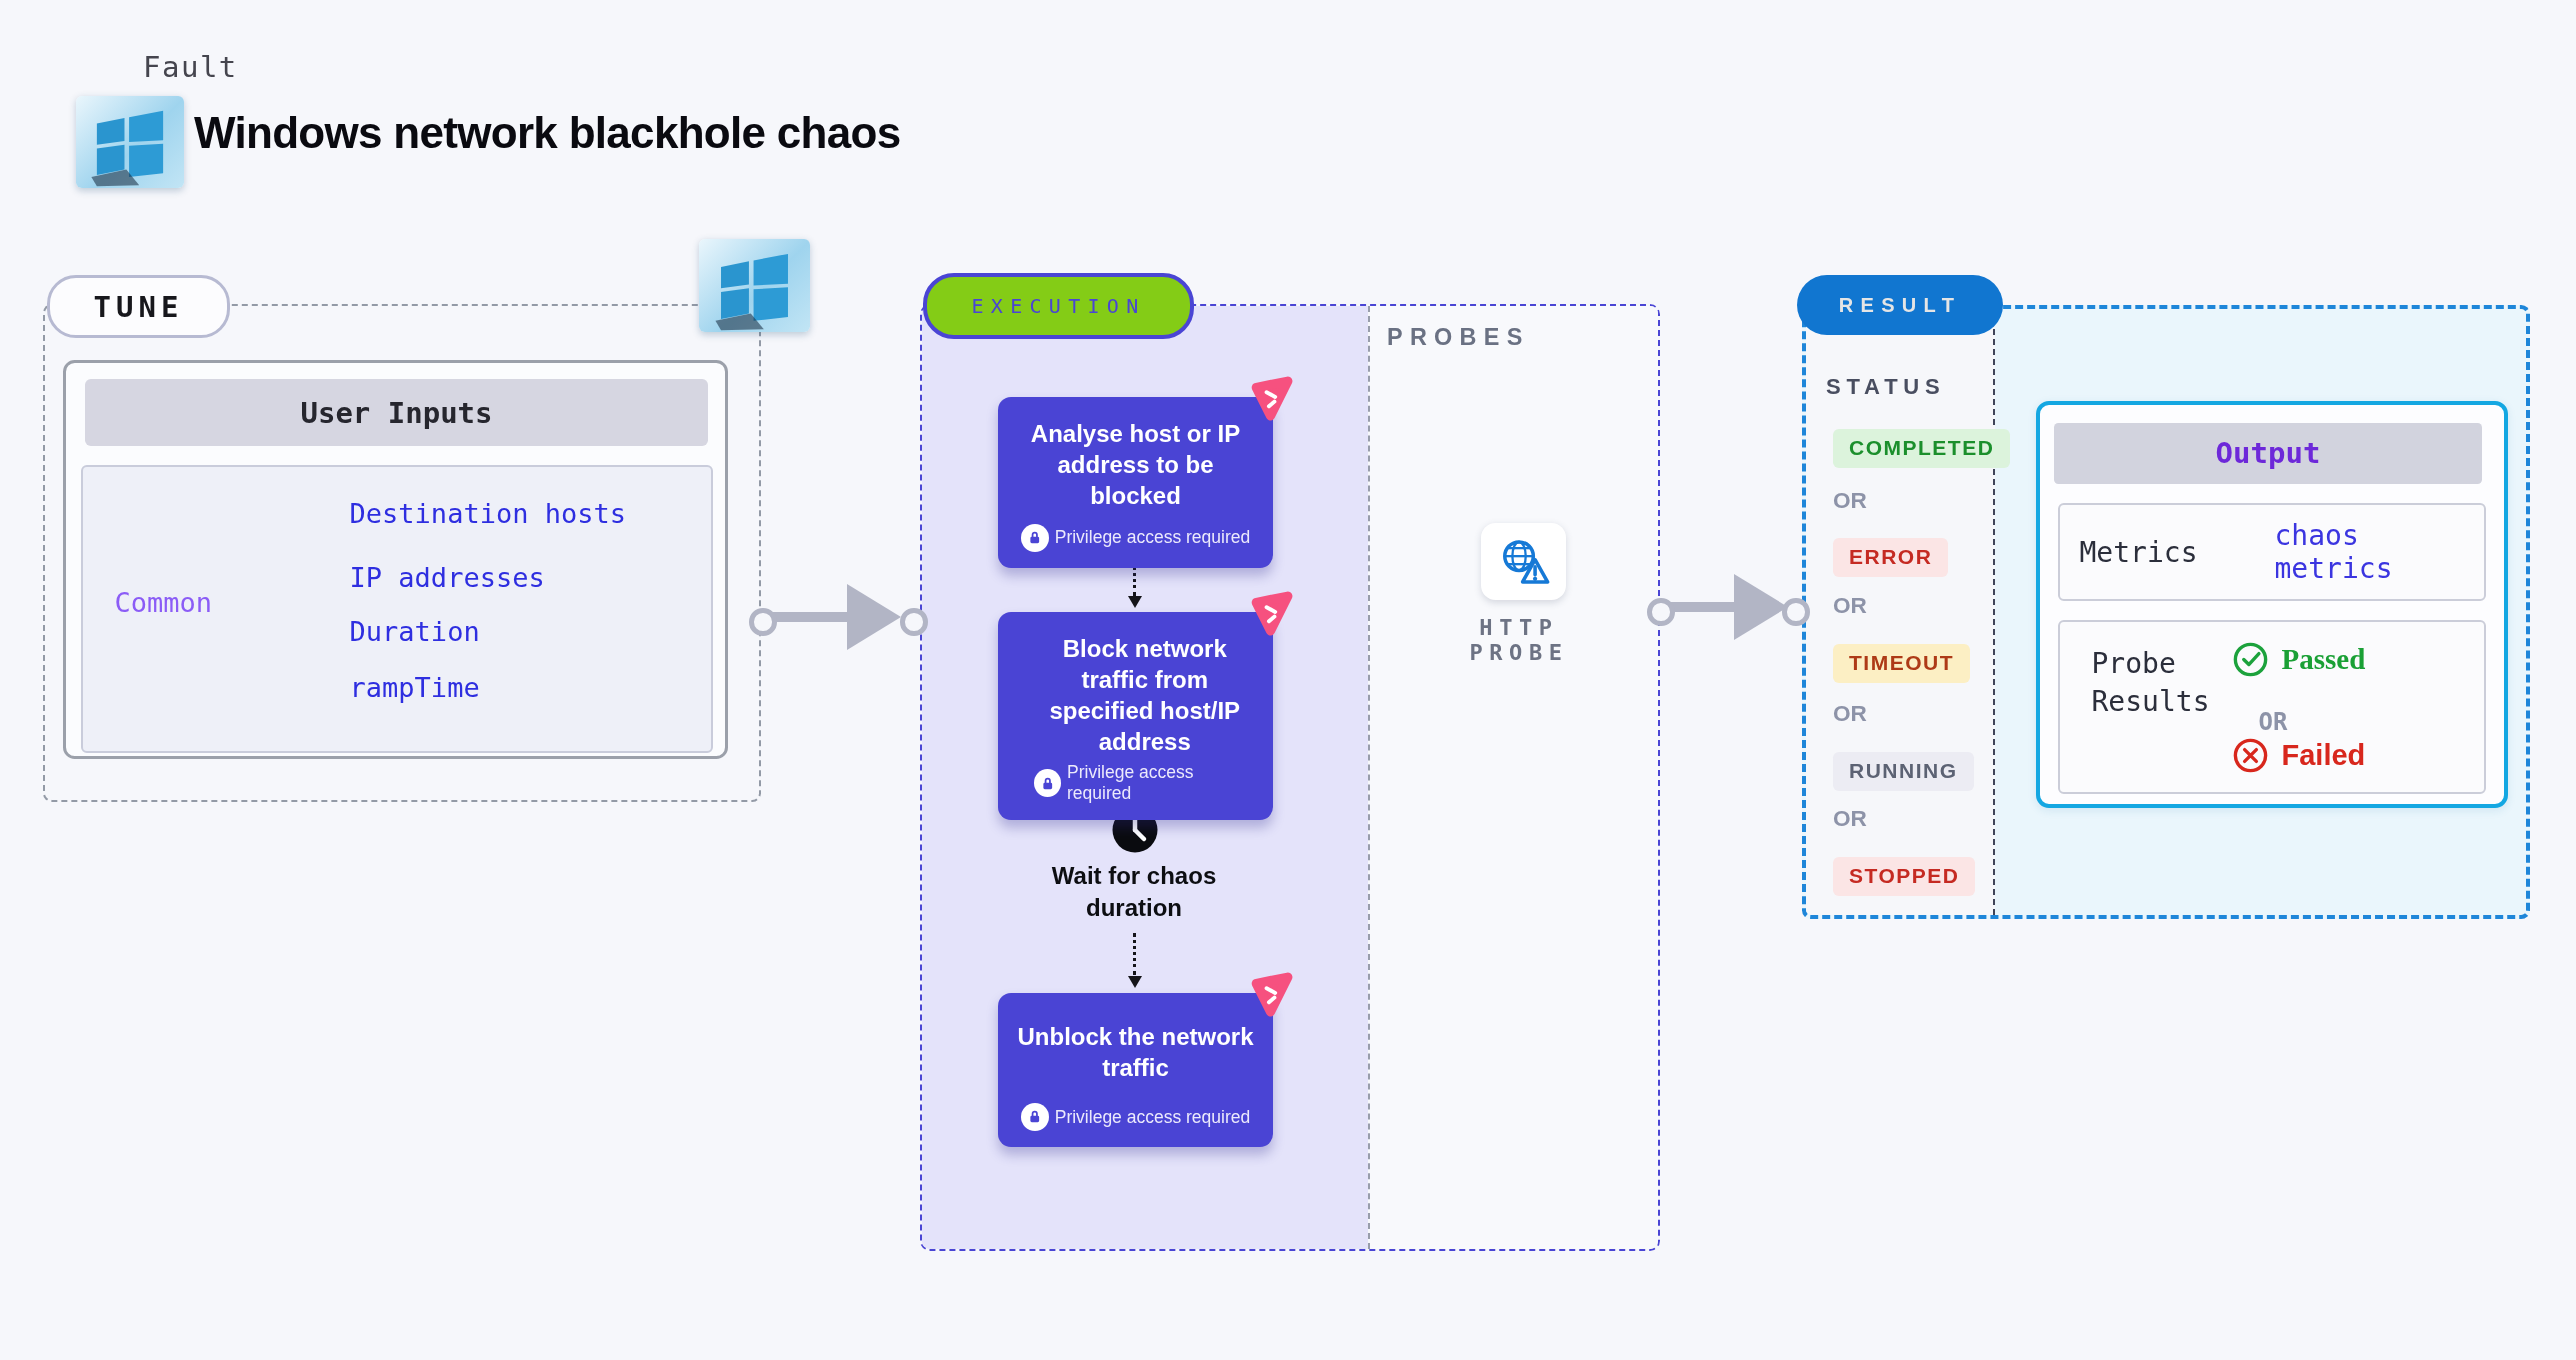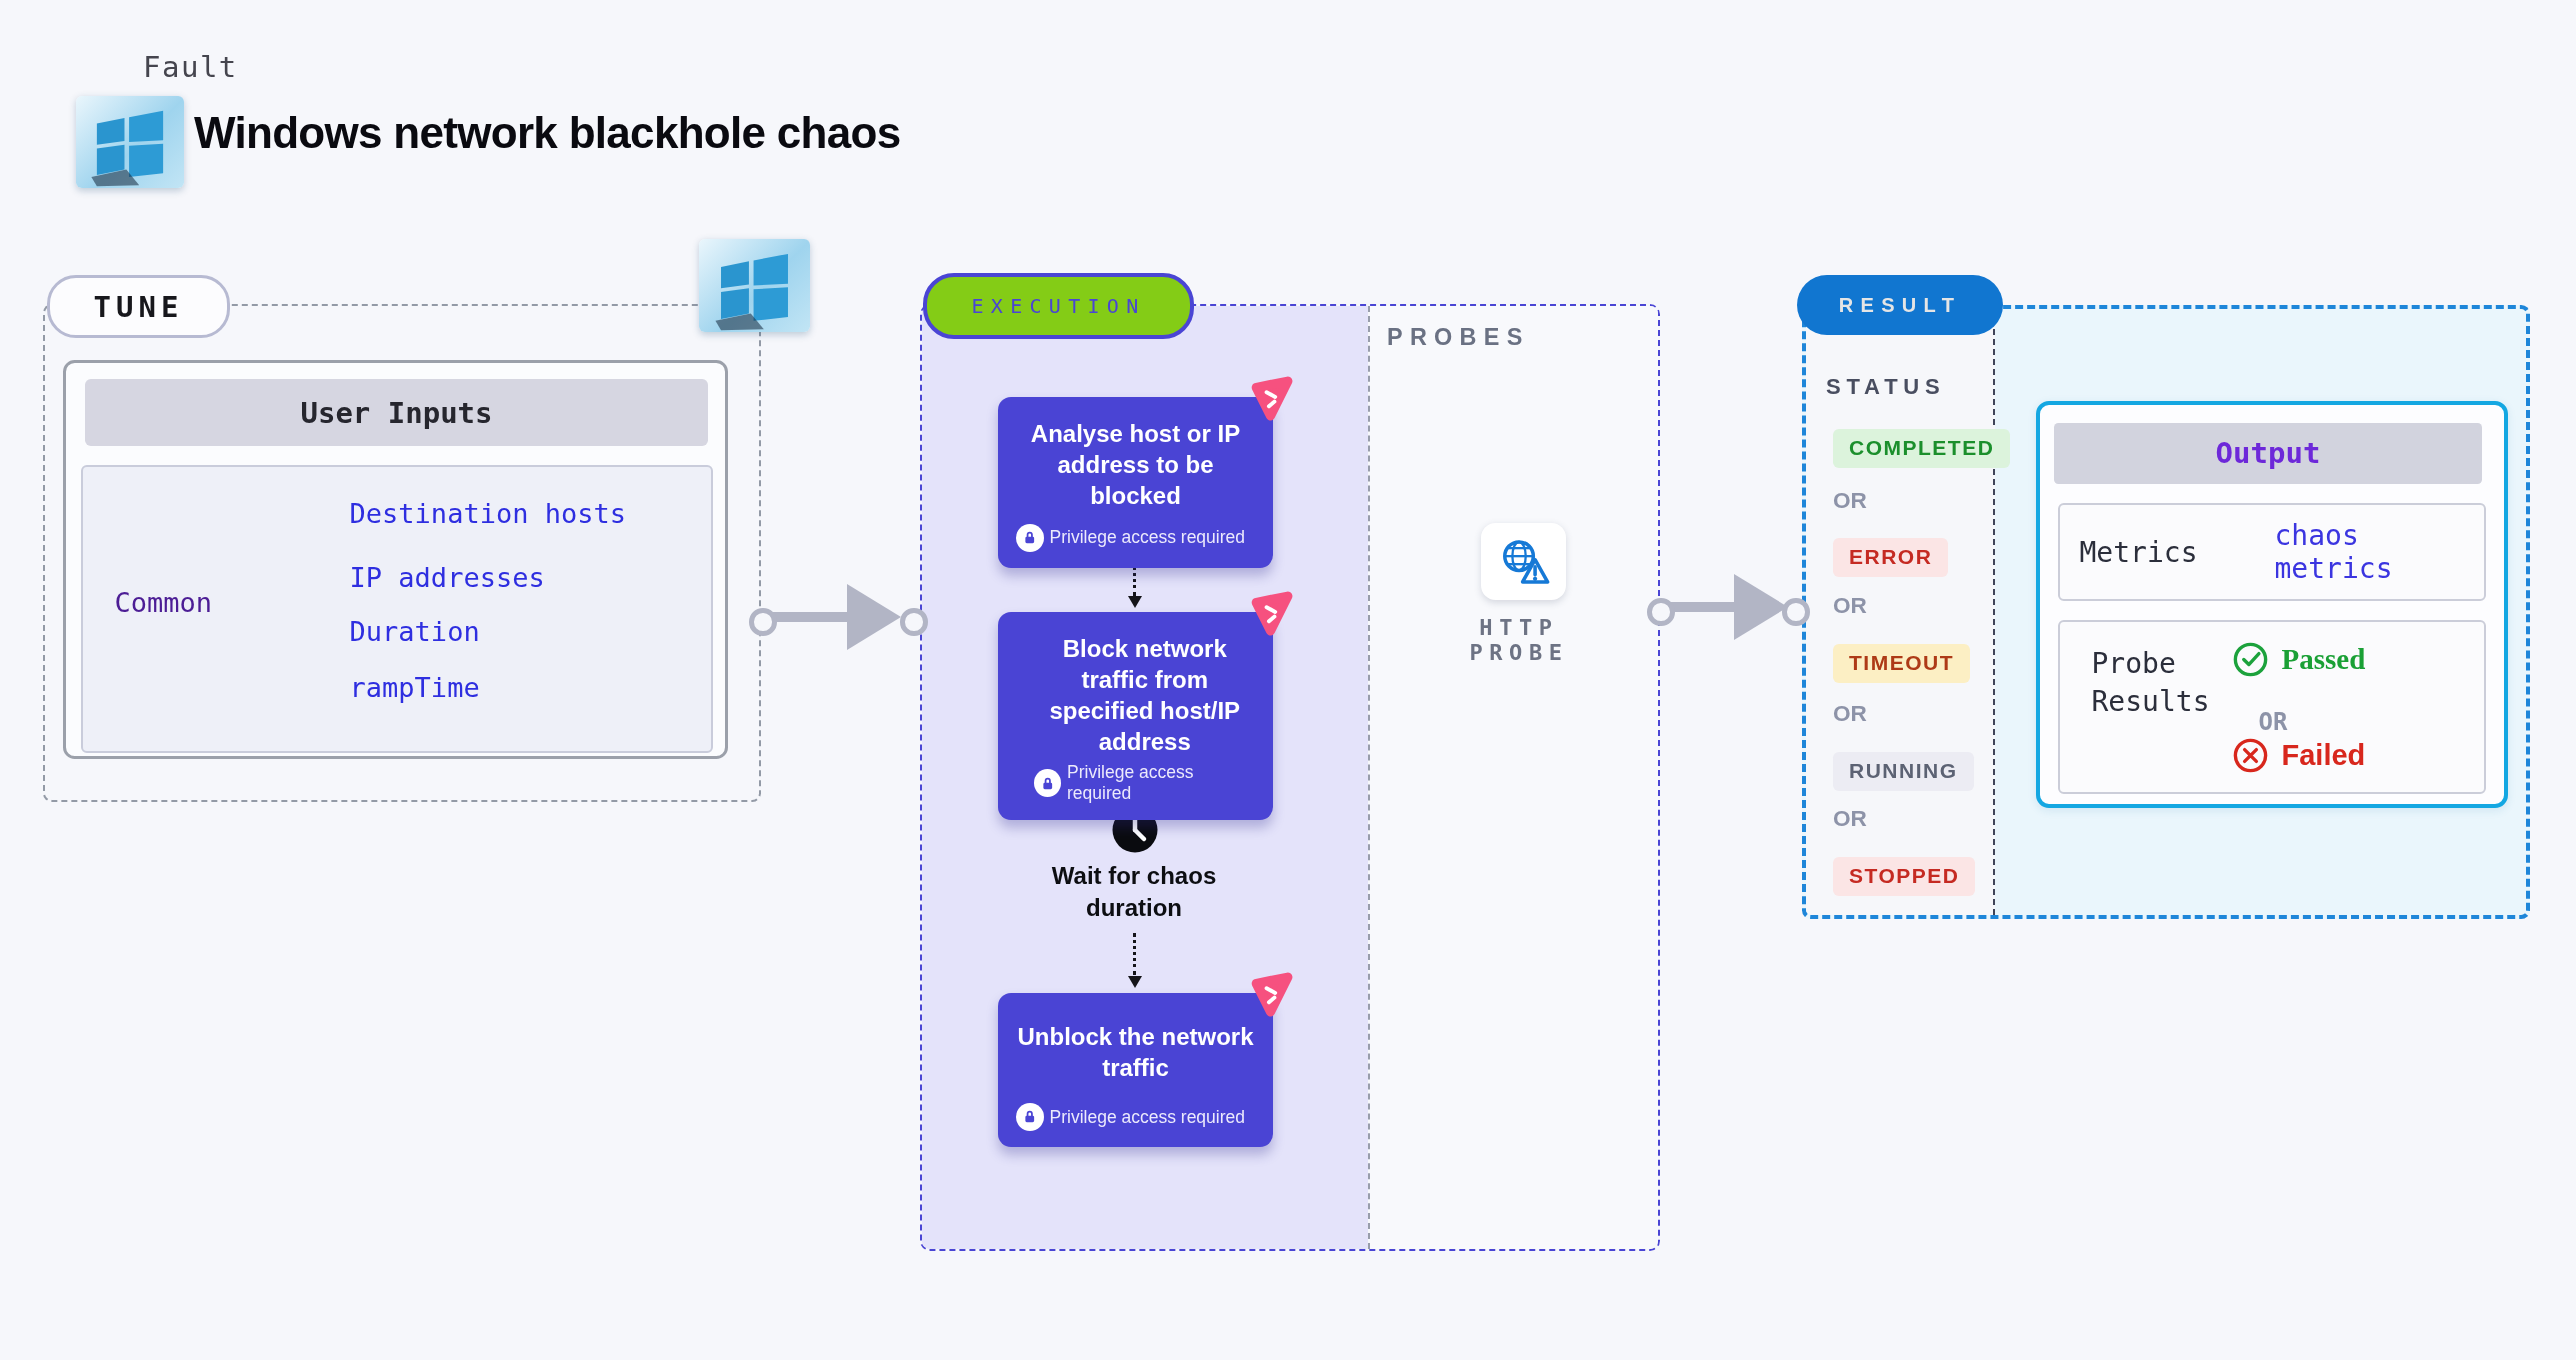--- a/index.html
+++ b/index.html
@@ -21,42 +21,42 @@
   .tune-box{left:43px;top:304px;width:714px;height:494px;border:2.9px dashed #939aa6;border-radius:8.8px;}
   .pill{display:flex;align-items:center;justify-content:center;z-index:4;}
   .tune-pill{left:47px;top:275px;width:177px;height:57px;border:3.7px solid #b7bad2;border-radius:29px;
              background:#fcfcfe;font-size:29px;font-weight:bold;letter-spacing:5.1px;color:#17171c;}
   .ui-card{left:63px;top:360px;width:665px;height:399px;background:#fbfcfe;border:3.7px solid #9ba0aa;
            border-radius:11.7px;box-sizing:border-box;}
   .ui-header{left:19px;top:16px;width:623px;height:67px;background:#d6d6e1;border-radius:5.8px;
              display:flex;align-items:center;justify-content:center;font-size:29px;font-weight:bold;color:#26262e;}
   .ui-body{left:14.6px;top:102px;width:632px;height:288px;background:#eef0f8;border:2.2px solid #c9ccdb;
            border-radius:5.8px;box-sizing:border-box;}
-  .common-label{left:32px;top:120px;font-size:27px;color:#4c1d95;}
+  .common-label{left:32px;top:120px;font-size:27px;color:#8b5cf6;}
   .field-link{left:267px;font-size:27px;color:#2e2ee0;}
 
   
   .conn-line{height:10.2px;background:#b2b5c5;}
   .conn-head{width:0;height:0;border-top:33px solid transparent;border-bottom:33px solid transparent;
              border-left:54px solid #b2b5c5;}
   .conn-dot{width:17.5px;height:17.5px;border:5.1px solid #b2b5c5;border-radius:50%;background:#f6f7fb;z-index:5;}
 
   
   .exec-box{left:920px;top:304px;width:736px;height:943px;border:2.9px dashed #4a45d4;border-radius:10.2px;}
   .exec-fill{left:0;top:0;width:446px;height:100%;background:#e4e3fa;border-radius:7.3px 0 0 7.3px;}
   .probes-area{left:448px;top:0;right:0;height:100%;background:#f8f9fc;border-radius:0 7.3px 7.3px 0;}
   .probes-divider{left:446px;top:0;height:100%;width:0;border-left:2.2px dashed #989dab;}
   .exec-pill{left:923px;top:273px;width:263px;height:58px;border:4.4px solid #4a45d4;border-radius:31px;
              background:#84cc16;font-size:20px;font-weight:normal;letter-spacing:7.3px;color:#4a45d4;}
   .probes-label{left:1387px;top:324px;font-size:23.4px;font-weight:bold;letter-spacing:7.3px;color:#6a7183;}
 
   .step-node{left:998px;width:275px;background:#4a44d4;border-radius:13px;box-sizing:border-box;
              padding:20.5px 17.5px 16px 17.5px;box-shadow:0 7.3px 11.7px rgba(44,40,140,.28);z-index:2;}
   .node-title{color:#ffffff;font-size:24px;font-weight:bold;text-align:center;line-height:31px;}
-  .priv-row{display:flex;align-items:center;justify-content:flex-start;gap:6px;margin-top:13px;}
+  .priv-row{display:flex;align-items:center;justify-content:center;gap:6px;margin-top:13px;}
   .lock-circle{width:28px;height:28px;border-radius:50%;background:#ffffff;display:flex;align-items:center;justify-content:center;}
   .priv-text{color:#eceafc;font-size:17.5px;}
   .litmus{position:absolute;top:-22px;right:-20.5px;width:47px;height:47px;}
 
   .dotline{width:0;border-left:3.7px dotted #15151a;}
   .dothead{width:0;height:0;border-left:7.3px solid transparent;border-right:7.3px solid transparent;
            border-top:12.4px solid #15151a;}
   .clock-wrap{left:1111px;top:806px;width:48px;height:48px;}
   .wait-label{left:1028px;top:860px;width:212px;text-align:center;font-size:24px;font-weight:bold;
               color:#0d0e12;line-height:32px;}

